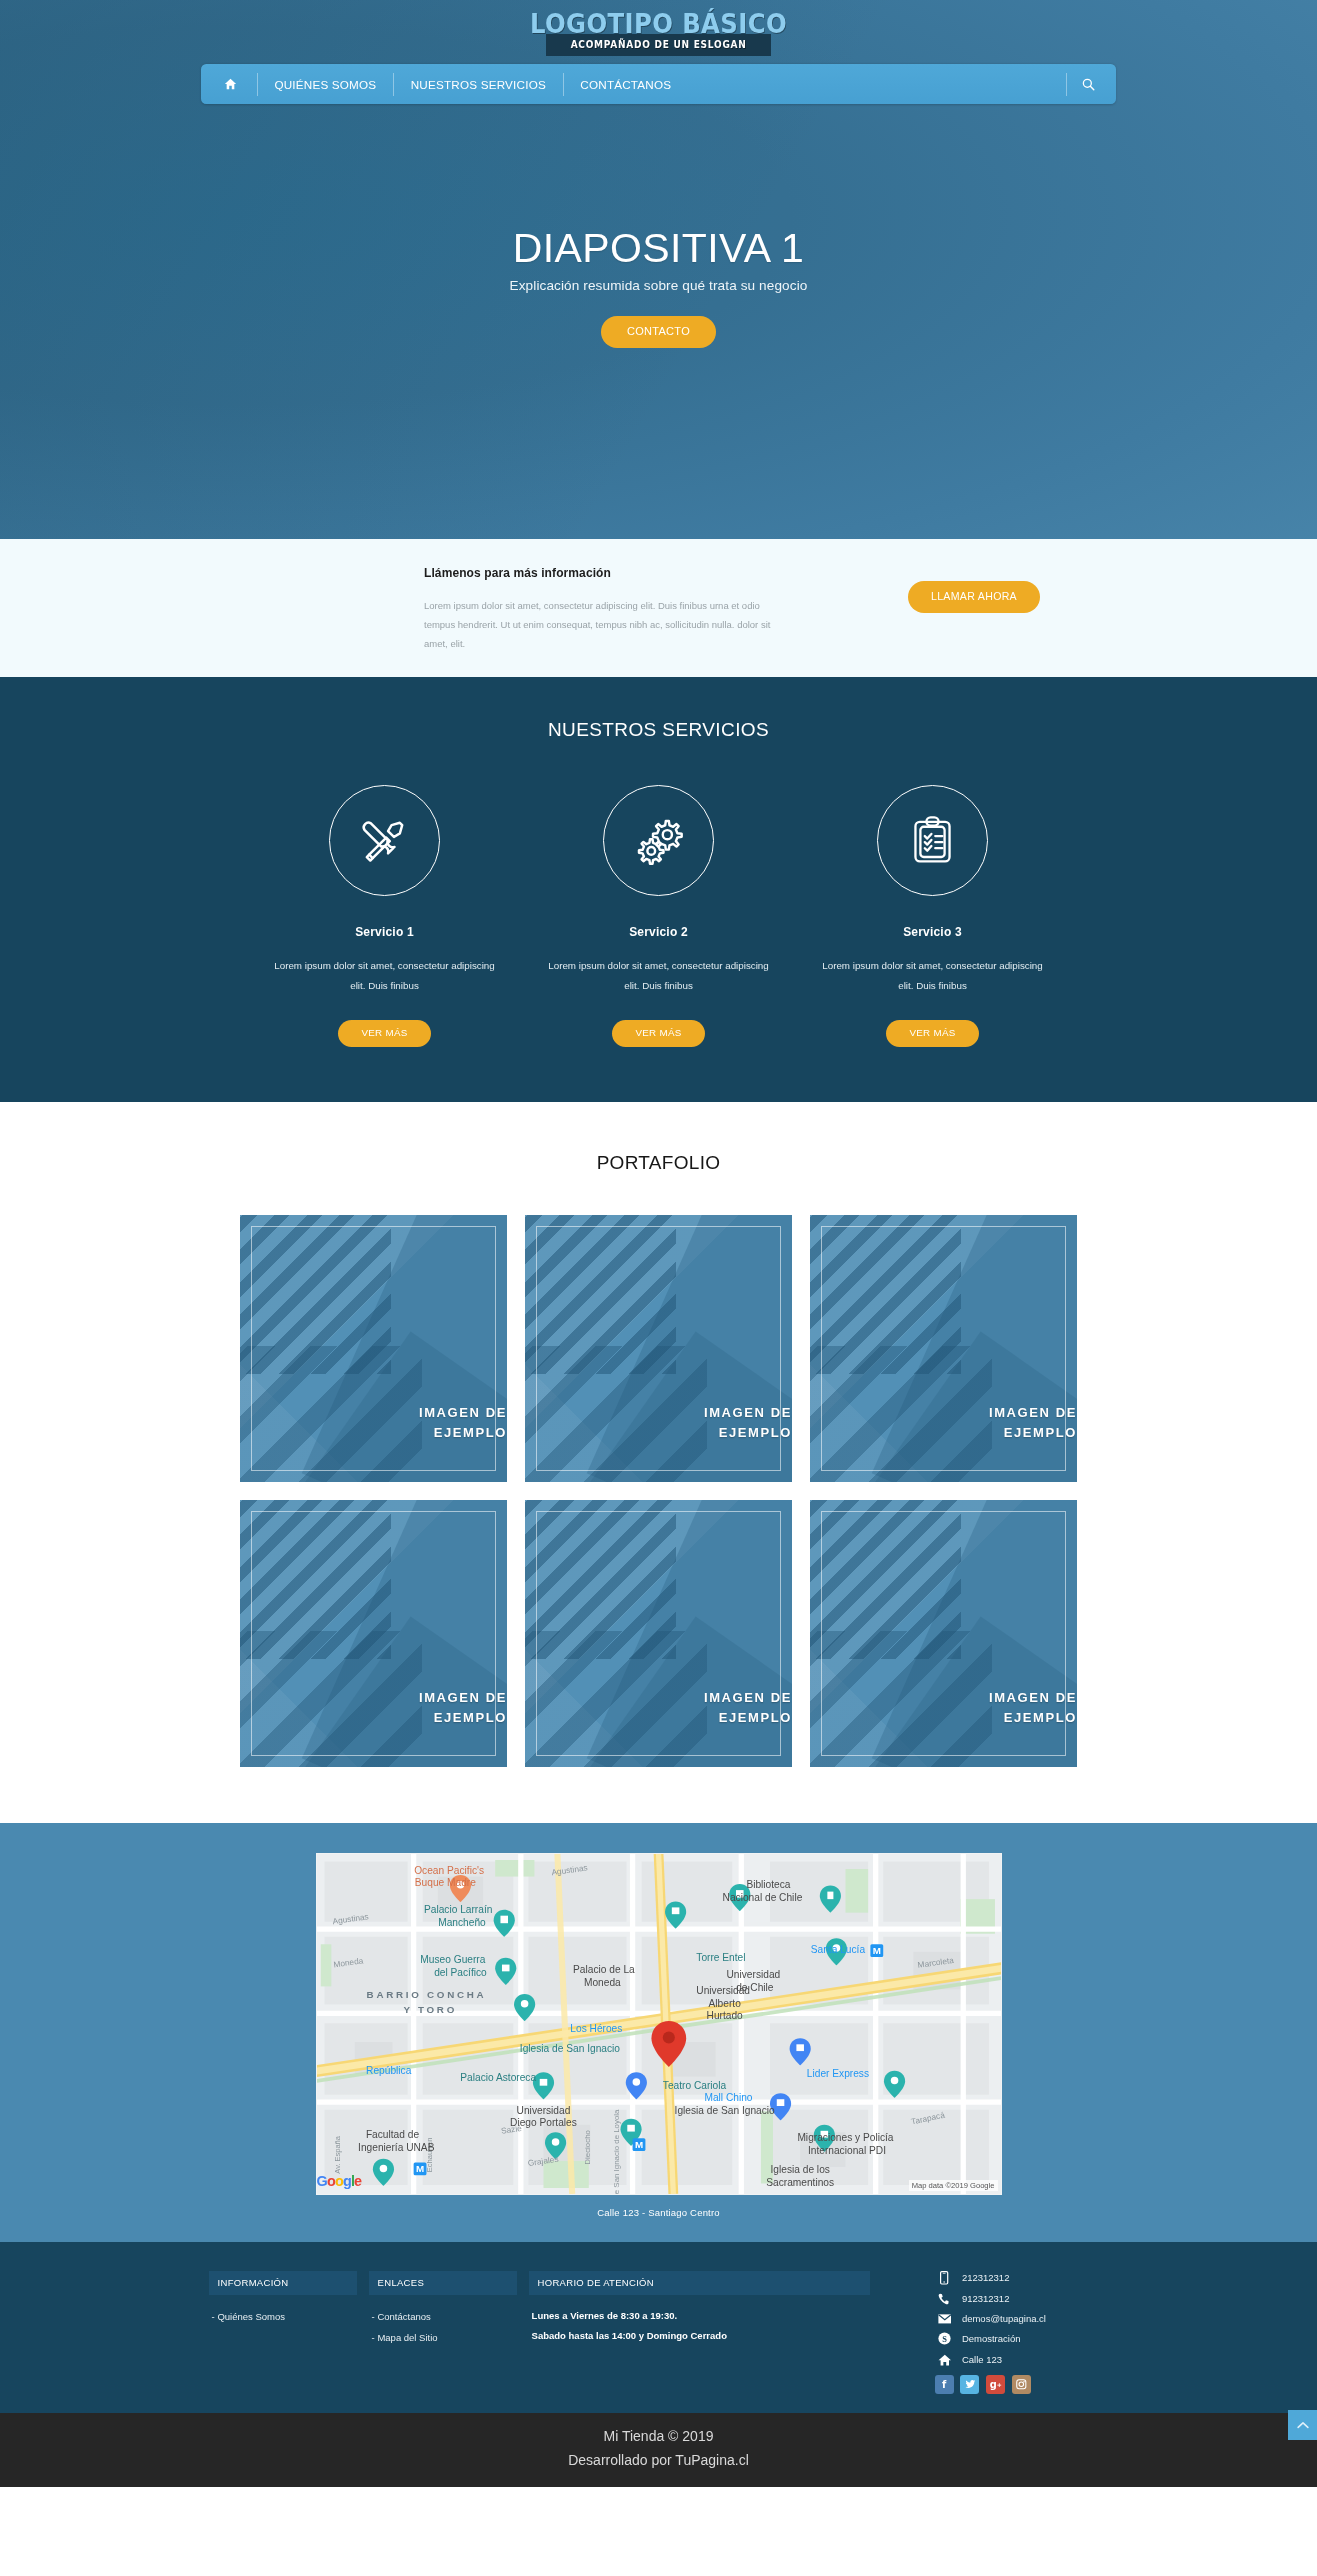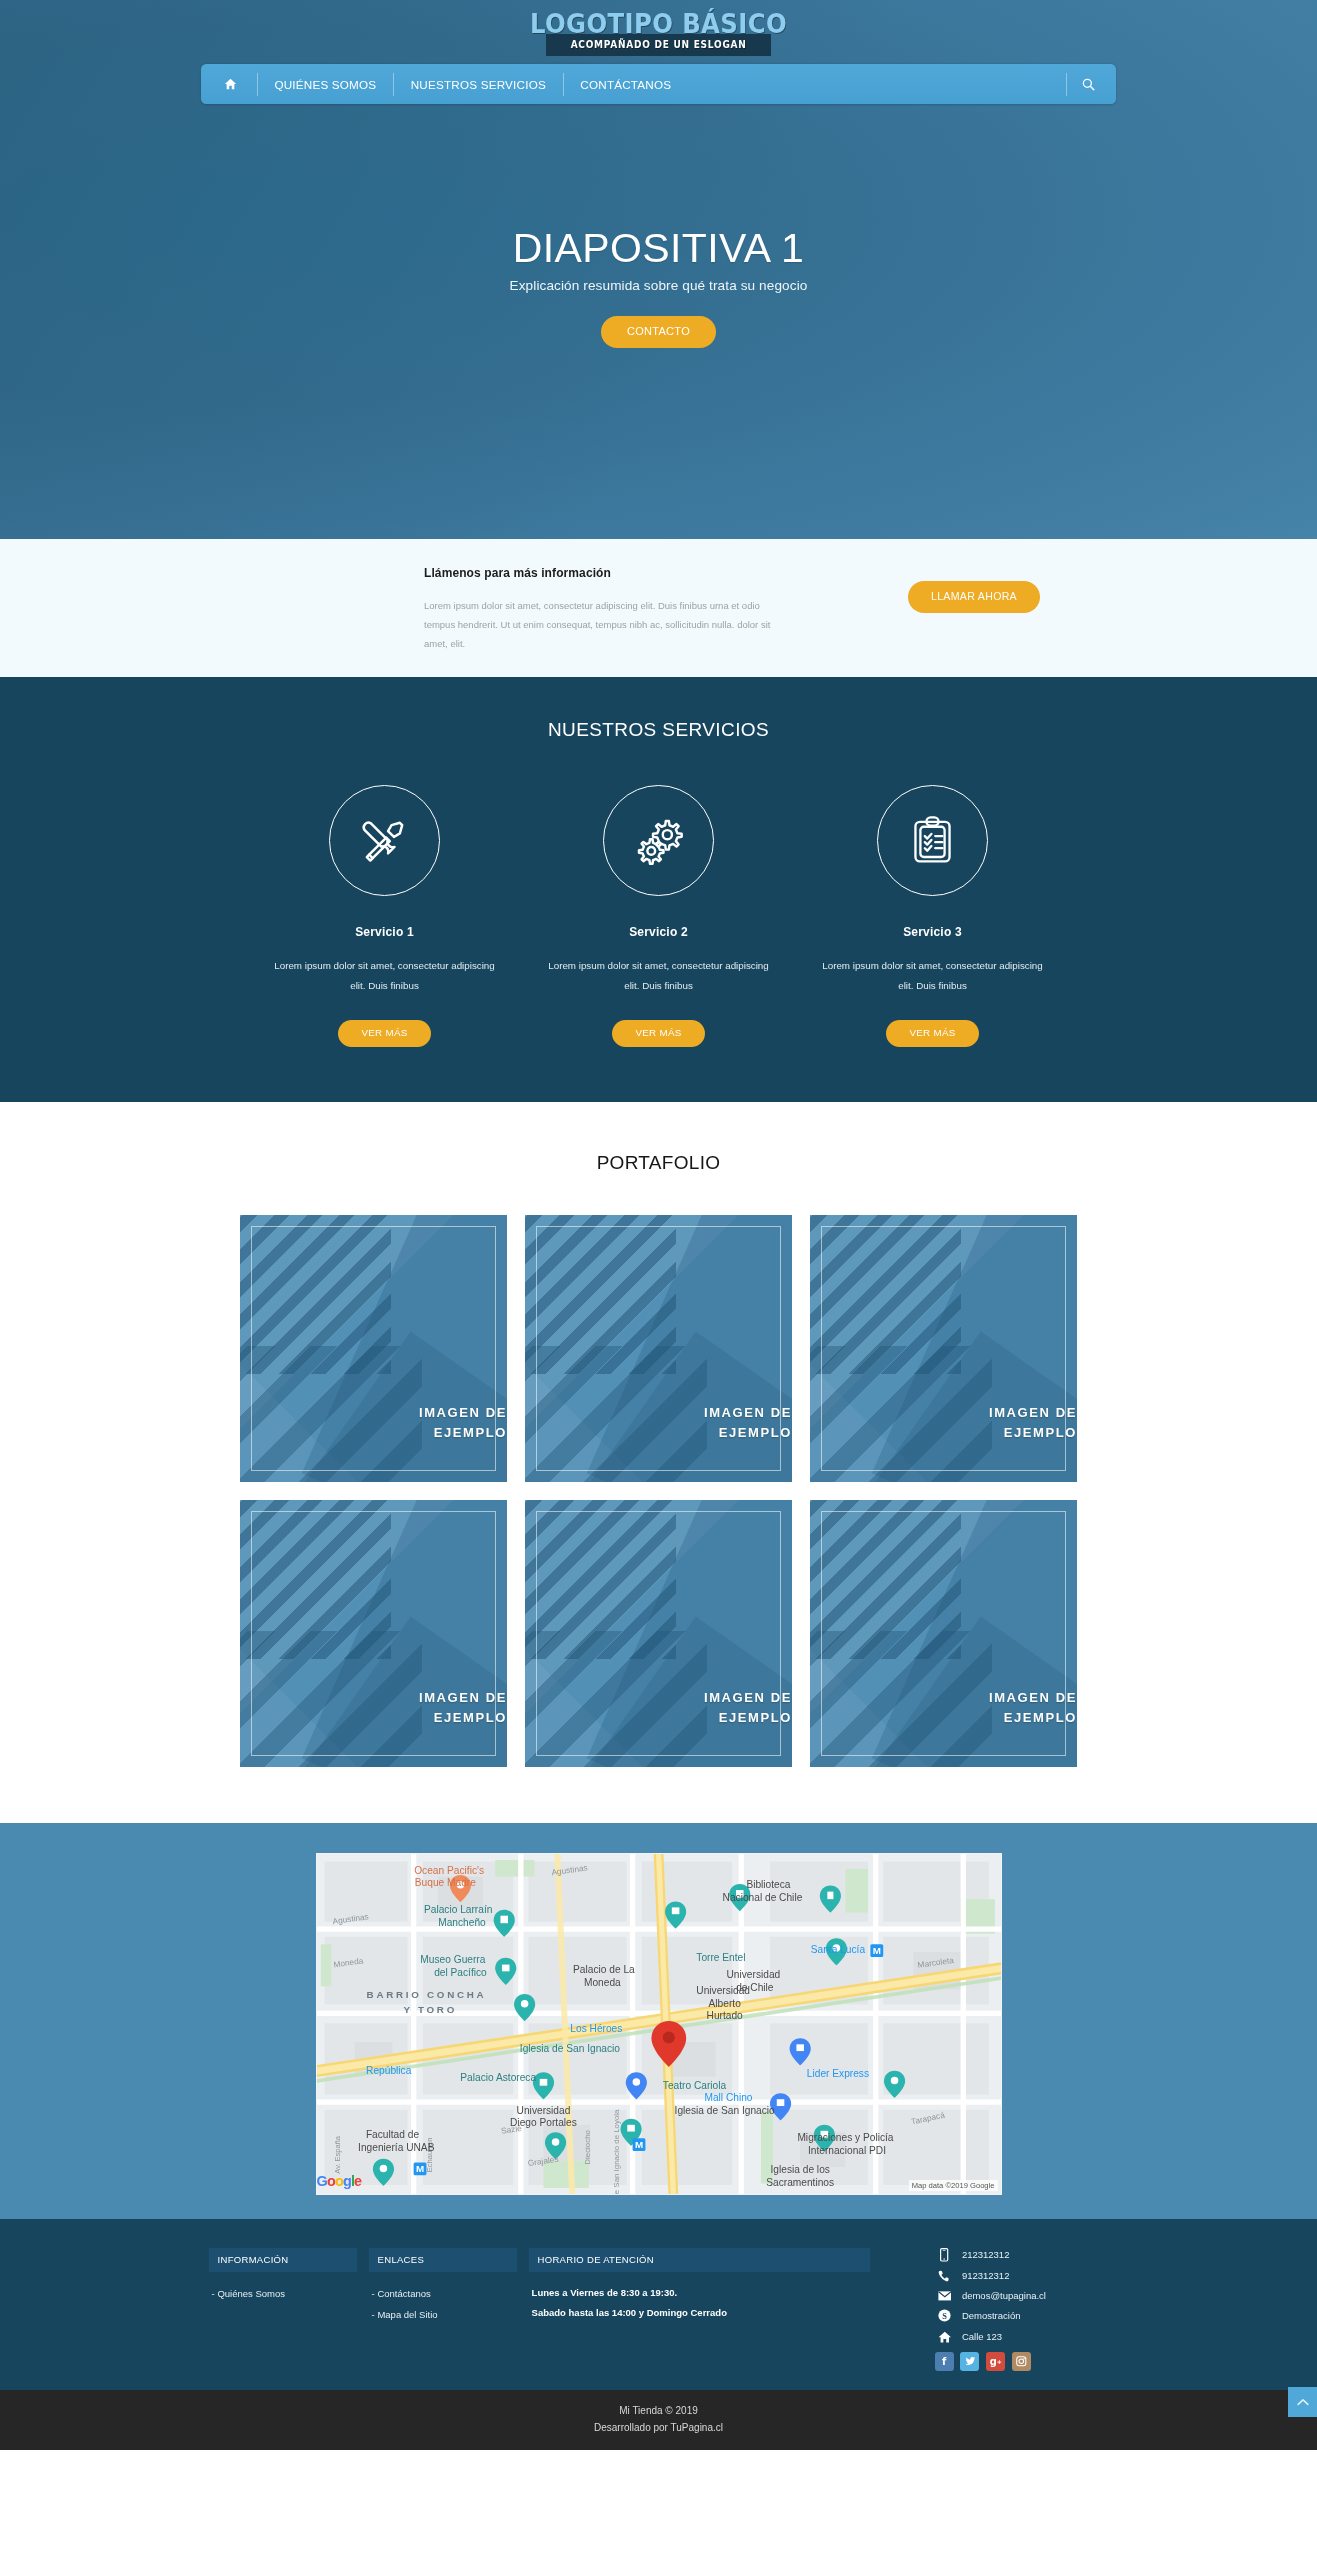--- a/index.html
+++ b/index.html
@@ -320,21 +320,21 @@
   .s-fb { background:#4c7eb0; }
   .s-tw { background:#57b4e2; }
   .s-gp { background:#d24b3c; }
   .s-ig { background:#b08a63; }
 
   .bottombar {
     background:#262626;
     padding: 12px 0 13.6px;
     position:relative;
   }
-  .bottom-text { text-align:center; color:#d9d9d9; font-size: 10px; line-height: 1.7; }
+  .bottom-text { text-align:center; color:#d9d9d9; font-size: 14px; line-height: 1.7; }
   .totop {
     position:absolute; right: 0; top: -3px;
     width: 29px; height: 30px;
     background:#4fa8d8;
     display:flex; align-items:center; justify-content:center;
     cursor:pointer;
   }
 </style>
 </head>
 <body>
@@ -763,20 +763,21 @@
           <text x="640" y="441" font-size="13.5" fill="#4a4a4a">Sacramentinos</text>
         </g>
       </svg>
 
       <div class="glogo">
         <span>G</span><span>o</span><span>o</span><span>g</span><span>l</span><span>e</span>
       </div>
       <div class="gattr">Map data ©2019 Google</div>
     </div>
 
+    <div class="map-caption">Calle 123 - Santiago Centro</div>
   </section>
 
   <footer class="footer">
     <div class="footer-inner">
 
       <div class="fcol fcol-1">
         <div class="fhead">INFORMACIÓN</div>
         <div class="flink">- Quiénes Somos</div>
       </div>
 

